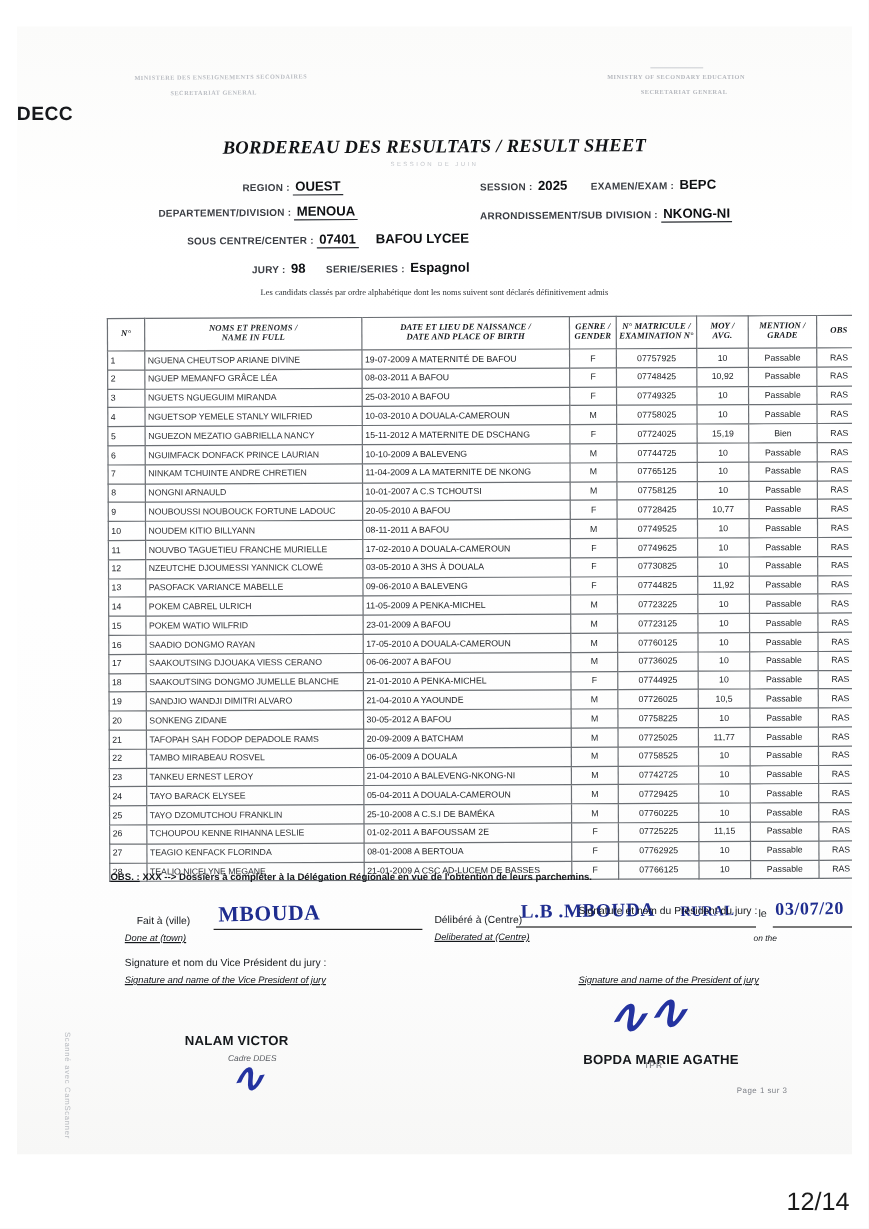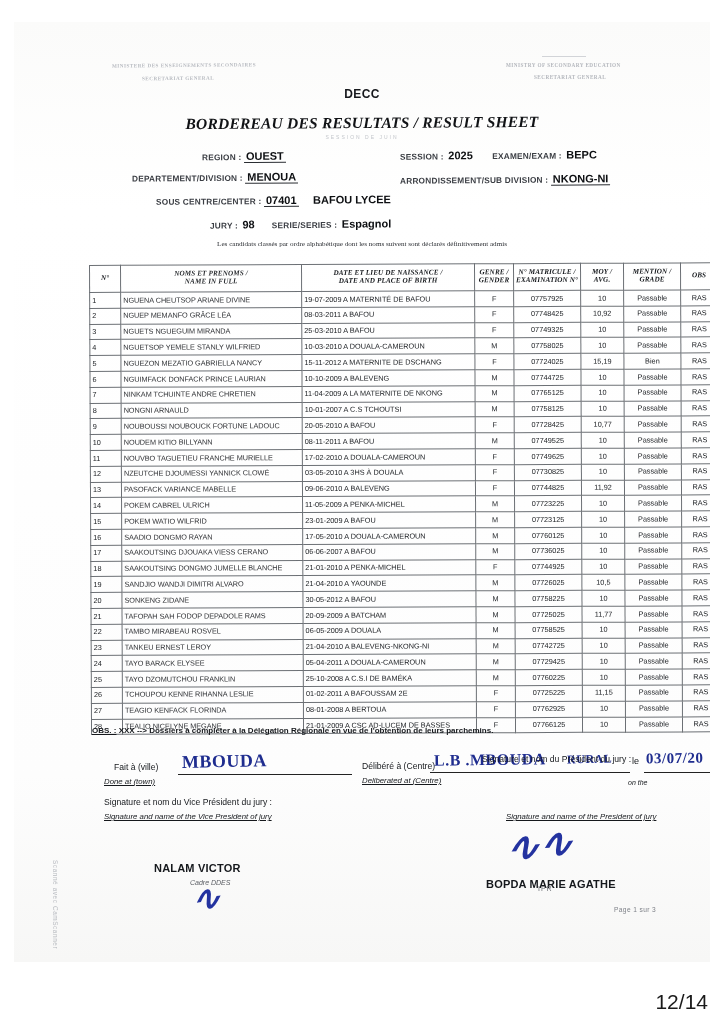--- a/index.html
+++ b/index.html
@@ -33,22 +33,22 @@
     font-family:"Liberation Serif", serif;
   }
   .min-fr-1{left:98px;top:40px;transform:rotate(-0.5deg);}
   .min-fr-2{left:128px;top:53px;transform:rotate(-0.5deg);}
   .min-en-1{left:492px;top:40px;color:#b4b7bd;}
   .min-en-2{left:520px;top:52px;color:#b4b7bd;}
   .min-rule{position:absolute;left:528px;top:34px;width:44px;height:1px;background:#d2d4d8;}
 
   
   .decc{
-    position:absolute;left:0;right:0;top:65px;text-align:center;
-    font-size:12px;font-weight:700;color:#16181c;letter-spacing:.4px;
+    position:absolute;left:0;right:0;top:65px;text-align:left;
+    font-size:16px;font-weight:700;color:#16181c;letter-spacing:.4px;
     font-family:"Liberation Sans", sans-serif;
   }
   .bordereau{
     position:absolute;left:0;right:0;top:92px;text-align:center;
     font-size:15.5px;font-weight:700;font-style:italic;color:#111316;
     letter-spacing:.2px;font-family:"Liberation Serif", serif;
     transform:rotate(-0.35deg);
   }
   .sub-faint{
     position:absolute;left:0;right:0;top:112px;text-align:center;
@@ -116,21 +116,21 @@
   .sig-lbl{position:absolute;font-size:8.6px;color:#15181c;white-space:nowrap;}
   .sig-lbl.it{font-style:italic;font-size:7.8px;text-decoration:underline;}
   .f-fait{left:100px;top:740px;}
   .f-done{left:90px;top:755px;}
   .f-delib{left:348px;top:739px;}
   .f-delibe{left:348px;top:754px;}
   .f-onthe{left:614px;top:757px;font-size:7px;font-style:italic;}
   .f-vp1{left:90px;top:775px;}
   .f-vp2{left:90px;top:790px;}
   .f-p1{left:468px;top:732px;}
-  .f-p2{left:492px;top:790px;}
+  .f-p2{left:468px;top:790px;}
 
   .hand{
     position:absolute;color:#1f2d8f;font-weight:700;
     font-family:"Liberation Serif", serif;letter-spacing:.5px;
     white-space:nowrap;
   }
   .h-ville{left:168px;top:729px;font-size:18px;transform:rotate(-1.2deg);}
   .h-ville-line{position:absolute;left:164px;top:752px;width:174px;height:1.4px;background:#222;}
   .h-centre{left:420px;top:729px;font-size:16px;transform:rotate(-0.8deg);}
   .h-rural{left:553px;top:730px;font-size:12px;transform:rotate(-1deg);}

